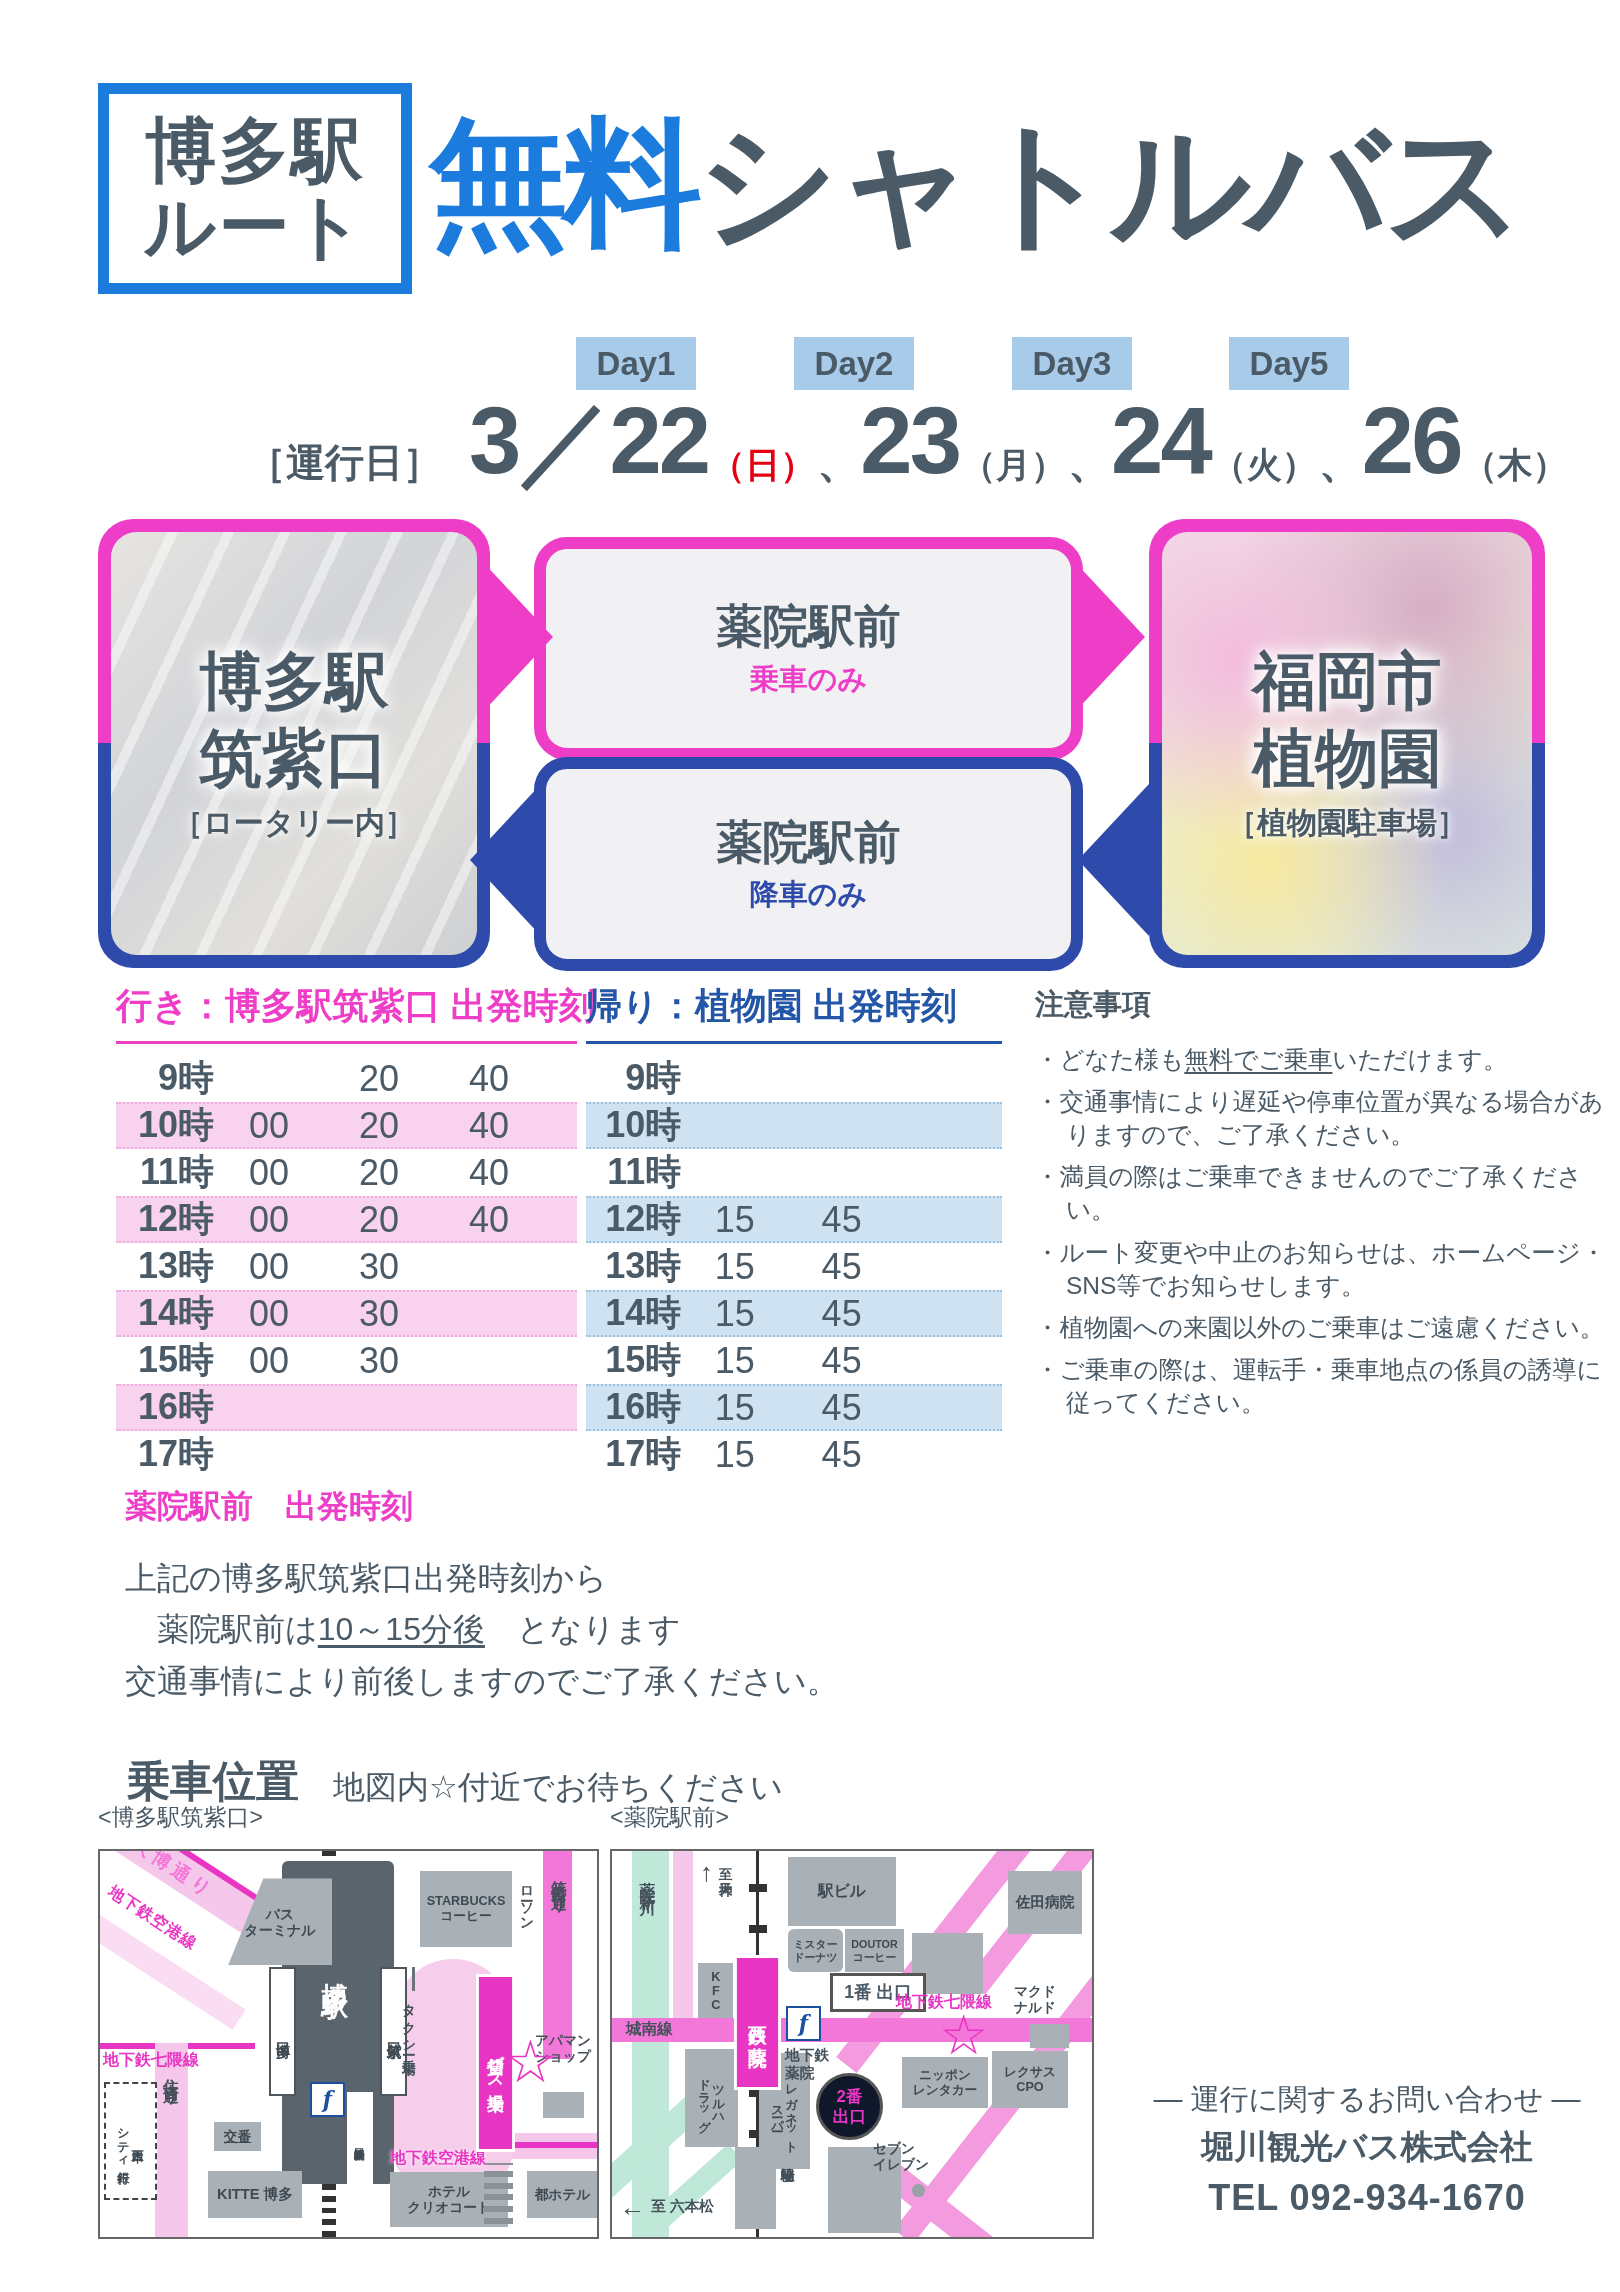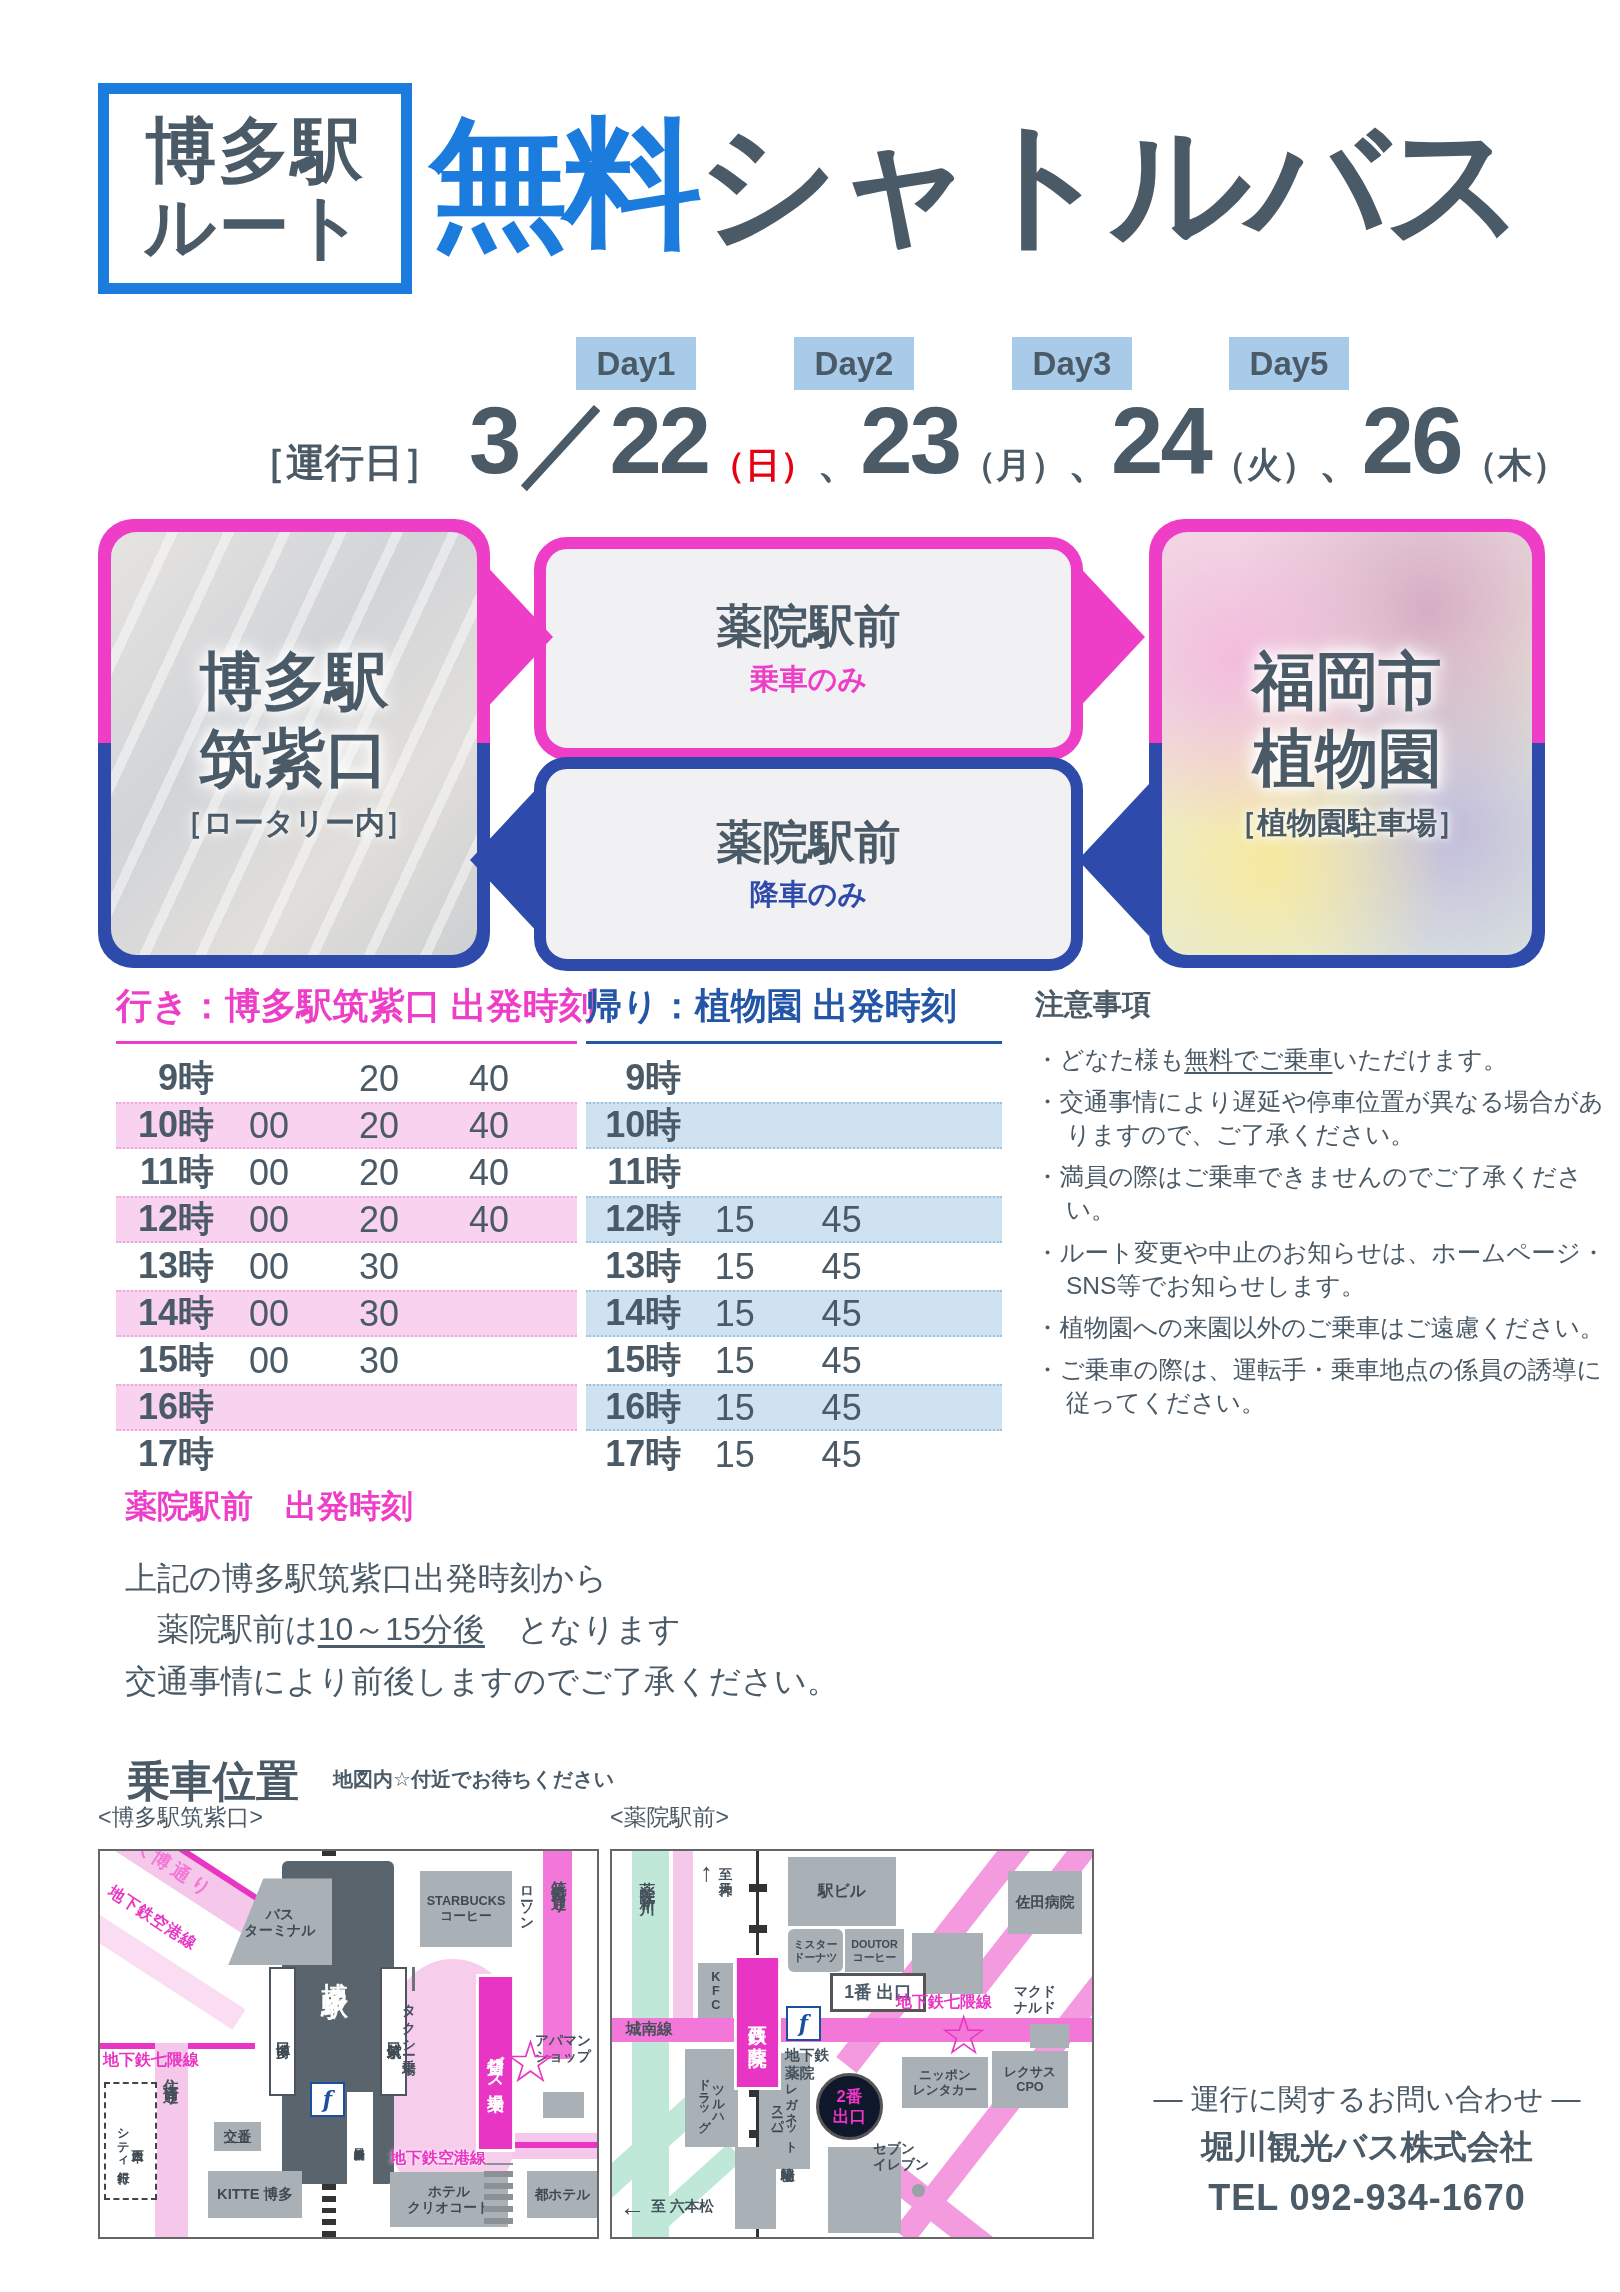--- a/index.html
+++ b/index.html
@@ -74,21 +74,21 @@
     padding-left:31px;text-indent:-31px;font-weight:500;}
   .notes .u{text-decoration:underline;text-underline-offset:3.9px;}
 
   
   .yi-title{font-size:32px;font-weight:800;color:var(--magenta);margin-bottom:23.5px;}
   .yi-line{font-size:32px;color:var(--slate);line-height:1.62;font-weight:500;}
   .yi-line .u{text-decoration:underline;text-underline-offset:4.9px;}
 
   
   .bp-title{font-size:43px;font-weight:900;color:var(--slate);}
-  .bp-sub{font-size:20px;font-weight:700;color:var(--slate);}
+  .bp-sub{font-size:32px;font-weight:400;color:var(--slate);}
   .map-caption{font-size:23px;color:var(--slate);font-weight:400;}
   .map{background:#fff;border:2px solid #666;overflow:hidden;}
   .shape{position:absolute;z-index:1;}
   .bldg{position:absolute;z-index:2;background:var(--bldg);color:#3F4A52;font-weight:700;
     display:flex;align-items:center;justify-content:center;text-align:center;
     white-space:pre-line;line-height:1.15;}
   .mlabel{position:absolute;z-index:4;color:#44505A;font-weight:700;white-space:pre-line;line-height:1.2;}
   .vtext{writing-mode:vertical-rl;text-orientation:upright;}
   .magl{color:var(--mapmagenta);}
   .flogo{position:absolute;z-index:5;background:#fff;border:2.9px solid #1B4FA0;color:#1B4FA0;

